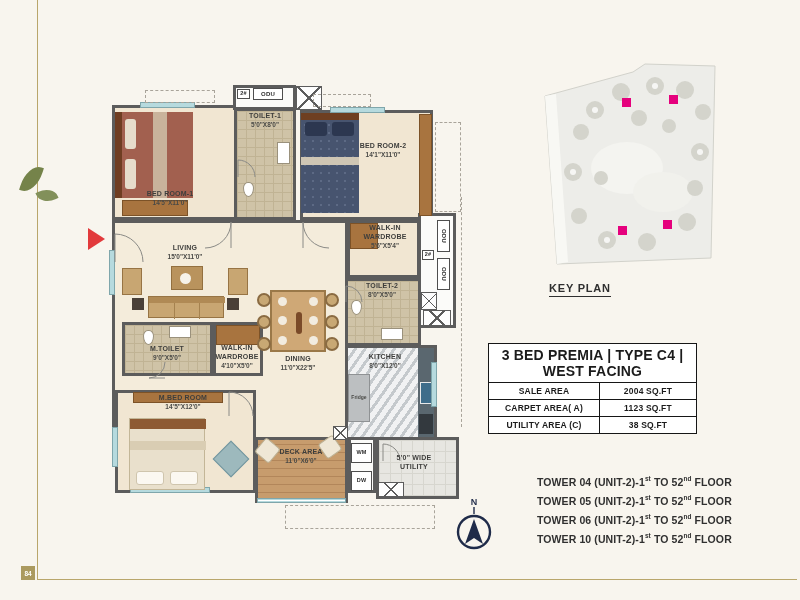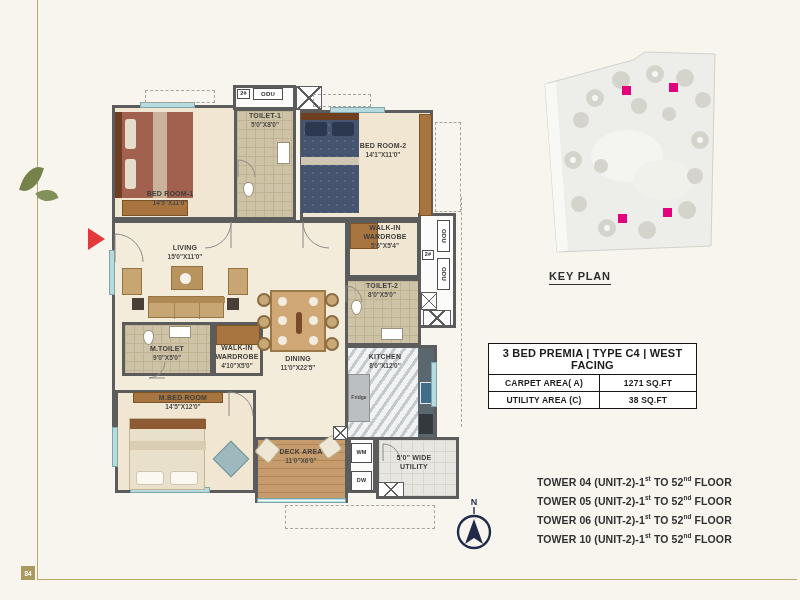--- a/index.html
+++ b/index.html
@@ -35,29 +35,29 @@
   .xbox{position:absolute;border:1.5px solid #5c5c5c;background-color:#fdfdfd;box-sizing:border-box;
         background-image:linear-gradient(45deg,transparent 47%,#5c5c5c 47%,#5c5c5c 53%,transparent 53%),
                          linear-gradient(135deg,transparent 47%,#5c5c5c 47%,#5c5c5c 53%,transparent 53%)}
   .win{position:absolute;background:#b6dade;border:1px solid #7fa6ab;box-sizing:border-box}
   .win-h{background-image:linear-gradient(#b6dade 38%,#ffffff 38%,#ffffff 62%,#b6dade 62%)}
   .win-v{background-image:linear-gradient(90deg,#b6dade 38%,#ffffff 38%,#ffffff 62%,#b6dade 62%)}
   .dash{position:absolute;border:1px dashed #a9a49a;box-sizing:border-box}
   .wood{position:absolute;background:#a8743f;border:1px solid #7c5227;box-sizing:border-box}
   .furn{position:absolute;box-sizing:border-box}
   
-  #keyplan{left:535px;top:48px;width:190px;height:245px}
+  #keyplan{left:535px;top:60px;width:190px;height:245px}
   #kp-label{position:absolute;left:14px;top:222px;font-size:11px;font-weight:bold;color:#2f2f2f;
             letter-spacing:.8px;border-bottom:1.5px solid #2f2f2f;padding-bottom:2px}
   .kp-sq{position:absolute;width:9px;height:9px}
   
   #areaTable{position:absolute;left:488px;top:343px;border-collapse:collapse;background:#fff;table-layout:fixed}
   #areaTable th,#areaTable td{border:1.6px solid #161616;font-size:8.5px;font-weight:bold;color:#1b1b1b;
             padding:3px 2px;text-align:center;letter-spacing:.2px;font-family:"Liberation Sans",sans-serif}
-  #areaTable th{font-size:11px}
+  #areaTable th{font-size:14px}
   .col-l{width:106px}.col-r{width:92px}
   
   #towers{left:537px;top:471px;color:#303030;font-size:10.5px;font-weight:bold;letter-spacing:.1px}
   .tower-row{line-height:16.5px;white-space:pre}
   .tower-row sup{font-size:6.5px}
   
   .entry-arrow{position:absolute;left:3px;top:146px;width:0;height:0;border-top:11px solid transparent;
                border-bottom:11px solid transparent;border-left:17px solid #e23a3c}
 </style>
 </head>
@@ -305,22 +305,26 @@
     <div class="kp-sq" style="left: 83px; top: 166px; background: rgb(229, 1, 125);"></div>
     <div id="kp-label">KEY PLAN</div>
   </div>
 
   <table id="areaTable">
     <tbody>
         <tr>
           <th colspan="2">3 BED PREMIA | TYPE C4 | WEST FACING</th>
         </tr>
     <tr>
+          <td class="col-l">SALE AREA</td>
+          <td class="col-r">2004 SQ.FT</td>
+        </tr>
+    <tr>
           <td class="col-l">CARPET AREA( A)</td>
-          <td class="col-r">1271 SQ.FT</td>
+          <td class="col-r">1123 SQ.FT</td>
         </tr>
     <tr>
           <td class="col-l">UTILITY AREA (C)</td>
           <td class="col-r">38 SQ.FT</td>
         </tr>
   </tbody>
     </table>
 
   <div id="towers" class="abs">
     <div class="tower-row"><span>TOWER 04 (UNIT-2)-1</span><sup>st</sup><span> TO 52</span><sup>nd</sup><span> FLOOR</span></div>

